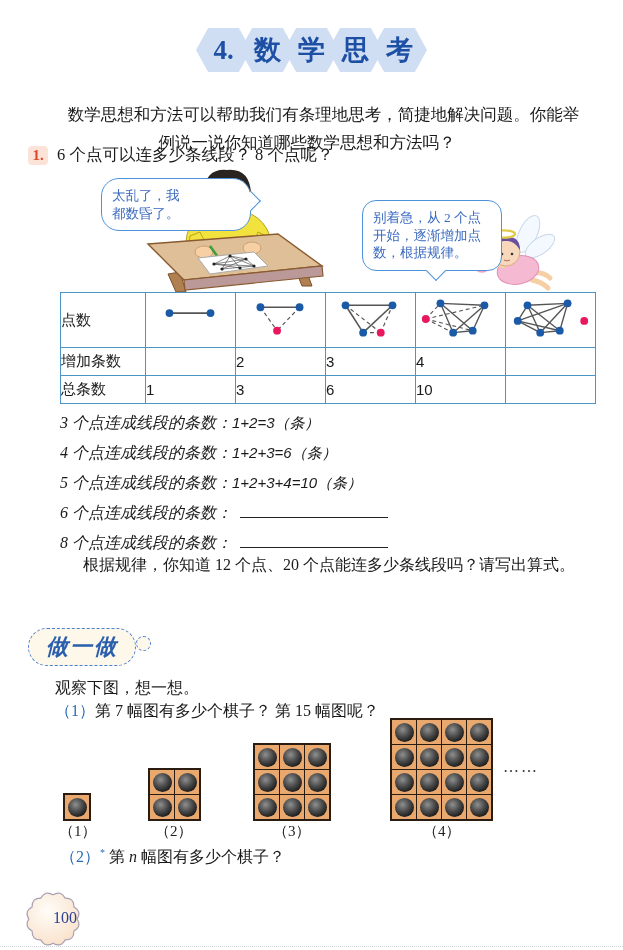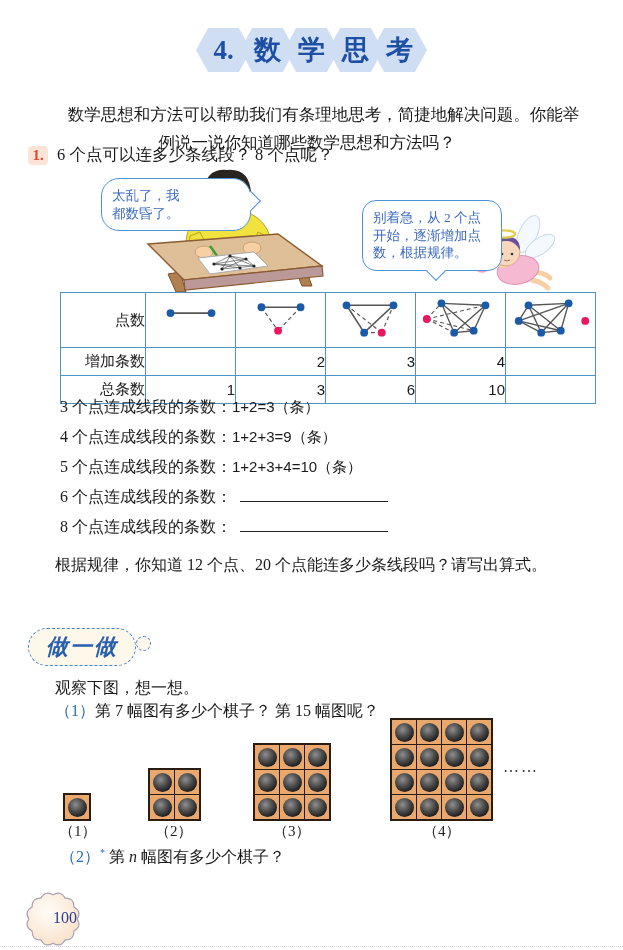--- a/index.html
+++ b/index.html
@@ -27,34 +27,34 @@
   .bubble{background:#fff;border:1.6px solid #4e93d9;color:#3a6abf;
           font-size:13.5px;line-height:17.5px;padding:8px 10px;z-index:5;}
   .bubble .tail{position:absolute;width:13px;height:13px;background:#fff;transform:rotate(45deg);}
   .bubble-left{left:55px;top:178px;width:128px;border-radius:18px;margin-left:46px;}
   .bubble-left .tail{right:-8px;top:15px;border-top:1.6px solid #4e93d9;border-right:1.6px solid #4e93d9;}
   .bubble-right{left:362px;top:156px;width:118px;border-radius:14px;margin-top:44px;}
   .bubble-right .tail{bottom:-8px;left:66px;border-bottom:1.6px solid #4e93d9;border-right:1.6px solid #4e93d9;}
 
   
   .ptable{left:60px;top:292px;border-collapse:collapse;table-layout:fixed;}
-  .ptable td{border:1.5px solid #4e93c6;text-align:right;vertical-align:middle;
+  .ptable td{border:1.5px solid #4e93c6;text-align:left;vertical-align:middle;
              font-size:15px;padding:0;background:#fff;}
   .ptable .rowlab{width:84px;font-family:"Liberation Serif",serif;}
   .ptable .dcell{width:89px;height:52px;}
   .ptable .ncell{width:89px;height:27px;font-family:"Liberation Sans",sans-serif;font-size:15px;}
 
   
-  .flines{left:60px;top:392px;font-size:16px;}
+  .flines{left:60px;top:408px;font-size:16px;font-style:italic;}
   .fline{height:30px;line-height:30px;}
   .formula{font-family:"Liberation Sans",sans-serif;font-size:15px;}
   .blankline{display:inline-block;width:148px;border-bottom:1.3px solid #222;height:13px;margin-left:8px;}
 
   
-  .para2{left:55px;top:551px;width:548px;font-size:16px;line-height:27px;}
+  .para2{left:55px;top:551px;width:548px;font-size:16px;line-height:27px;text-align:center;}
   .ivar{font-style:italic;font-family:"Liberation Serif",serif;}
 
   
   .do-badge{left:28px;top:628px;width:106px;height:36px;background:#fdf8e9;
             border:1.6px dashed #4a7fd0;border-radius:20px;display:flex;align-items:center;
             justify-content:center;font-size:22px;font-weight:bold;color:#2a5fae;
             font-style:italic;letter-spacing:2px;z-index:2;}
   .do-dot{left:136px;top:636px;width:13px;height:13px;border:1.4px dashed #4a7fd0;border-radius:50%;background:#fdf8e9;}
   .observe{left:55px;top:678px;font-size:16px;}
   .q-item{font-size:16px;}
@@ -275,21 +275,21 @@
     <td class="ncell"></td>
   </tr>
 </tbody>
   </table>
 
 <div class="abs flines">
   <div class="fline">
     <span>3 个点连成线段的条数：</span><span class="formula">1+2=3（条）</span>
   </div>
   <div class="fline">
-    <span>4 个点连成线段的条数：</span><span class="formula">1+2+3=9（条）</span>
+    <span>4 个点连成线段的条数：</span><span class="formula">1+2+3=6（条）</span>
   </div>
   <div class="fline">
     <span>5 个点连成线段的条数：</span><span class="formula">1+2+3+4=10（条）</span>
   </div>
   <div class="fline">
     <span>6 个点连成线段的条数：</span><span class="blankline"></span>
   </div>
   <div class="fline">
     <span>8 个点连成线段的条数：</span><span class="blankline"></span>
   </div>

